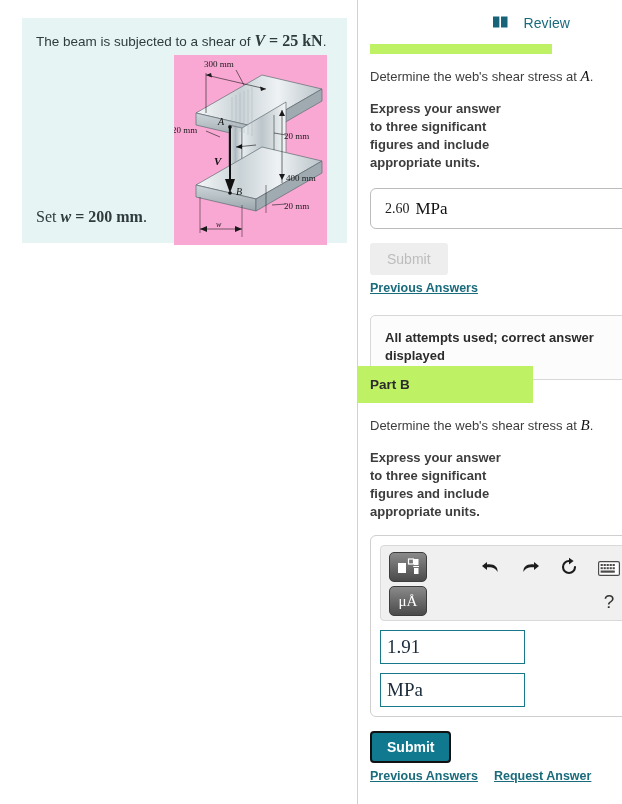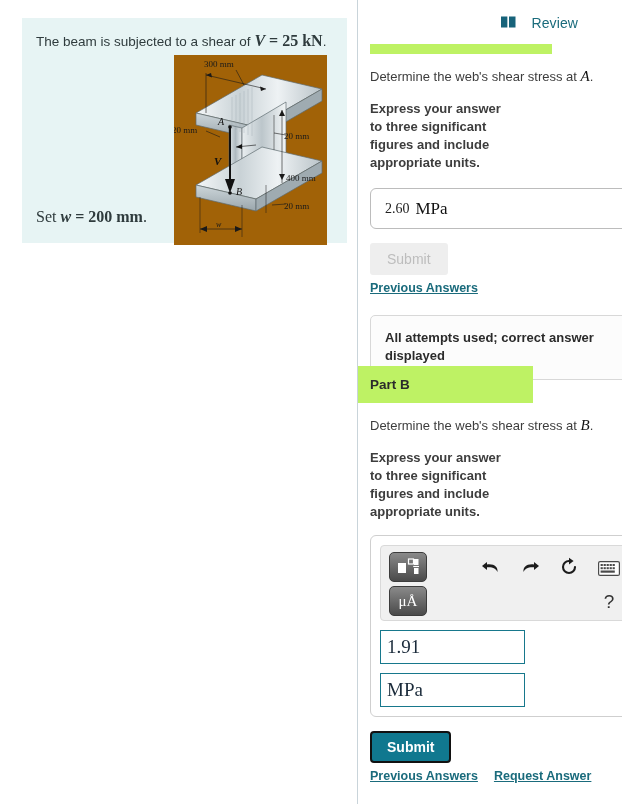--- a/index.html
+++ b/index.html
@@ -41,39 +41,39 @@
     font-family: "Liberation Serif", serif;
     font-size: 16px; color: #2f3b3d;
   }
   .problem-set .mv { font-style: italic; }
   .problem-set .mb { font-weight: bold; }
 
   
   .figure-box {
     position: absolute; left: 152px; top: 37px;
     width: 153px; height: 190px;
-    background: #a16207;
+    background: #f9a8d4;
   }
   .figure-box svg { display: block; }
 
   
   #divider {
     position: absolute; left: 357px; top: 0;
     width: 1px; height: 804px; background: #c9d4da;
   }
 
   
   #right-panel {
     position: absolute; left: 358px; top: 0;
     width: 264px; height: 804px;
     background: #fff;
     overflow: hidden;
   }
   .review-row {
-    position: absolute; right: 44px; top: 14px;
+    position: absolute; right: 52px; top: 14px;
     display: flex; align-items: center; gap: 15px;
     height: 18px;
   }
   .book-icon { display: block; }
   .review-label {
     font-size: 14px; color: #1a6b7c; letter-spacing: .1px;
   }
 
   .part-header {
     background: #bef264;

